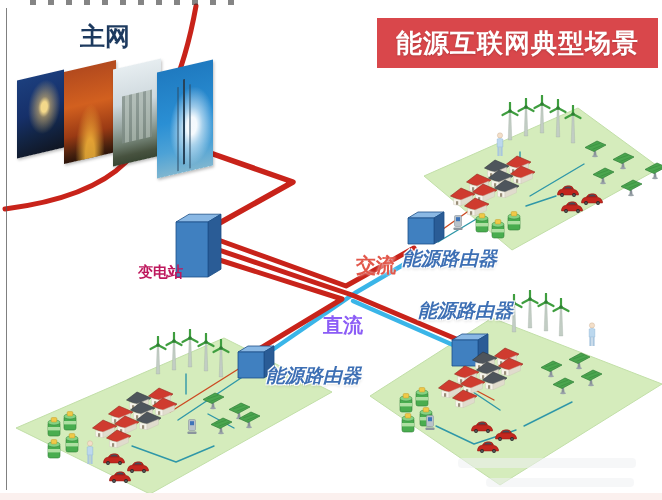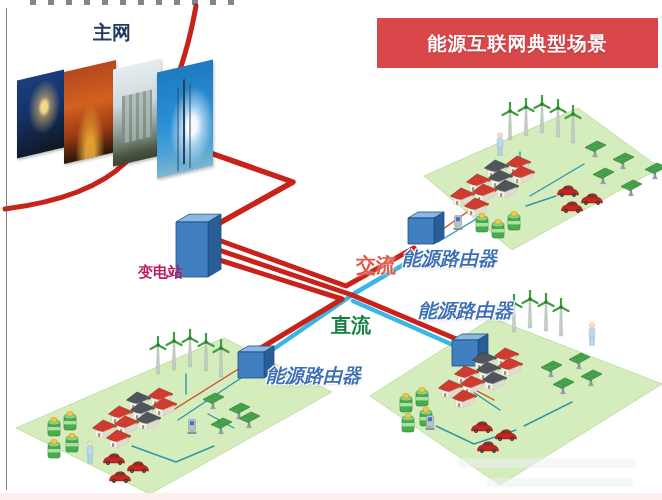--- a/index.html
+++ b/index.html
@@ -27,28 +27,28 @@
   .photo3::after{content:"";position:absolute;left:18%;top:30%;width:64%;height:48%;
     background:repeating-linear-gradient(90deg,#7e8c85 0 3px,#aab6ae 3px 7px);opacity:.8;}
   .photo4{left:157px;top:66px;width:56px;height:106px;
     background:
       radial-gradient(ellipse at 62% 58%, rgba(255,255,255,.95) 0 10%, rgba(255,255,255,.55) 22%, transparent 45%),
       linear-gradient(180deg,#1f7ac0 0%,#2a8fd4 50%,#4da2d6 78%,#7fb6d0 100%);}
   .photo4::after{content:"";position:absolute;left:46%;top:12%;width:2px;height:80%;
     background:#27435a;box-shadow:-6px 6px 0 -0.5px #2c4d66,6px 6px 0 -0.5px #2c4d66;}
   
   .banner{left:377px;top:18px;width:281px;height:50px;background:#d9474b;
-    color:#fff;font-size:19px;font-weight:bold;line-height:50px;text-align:center;
+    color:#fff;font-size:26px;font-weight:bold;line-height:50px;text-align:center;
     letter-spacing:1px;text-shadow:0 1px 2px rgba(0,0,0,.18);}
   
   .lbl{position:absolute;white-space:nowrap;font-weight:bold;}
-  .lbl-main-grid{left:93px;top:20px;font-size:19px;color:#1d3a5f;}
+  .lbl-main-grid{left:80px;top:20px;font-size:25px;color:#1d3a5f;}
   .lbl-substation{left:138px;top:263px;font-size:15px;color:#be185d;}
   .lbl-ac{left:328px;top:252px;font-size:20px;color:#e2574a;text-shadow:0 0 3px #fff;margin-left:28px;}
-  .lbl-dc{left:331px;top:312px;font-size:20px;color:#15803d;text-shadow:0 0 3px #fff;}
+  .lbl-dc{left:323px;top:312px;font-size:20px;color:#8b5cf6;text-shadow:0 0 3px #fff;}
   .router-lbl{font-size:19px;color:#3d6fb4;
     text-shadow:-1px -1px 0 #fff,1px -1px 0 #fff,-1px 1px 0 #fff,1px 1px 0 #fff,0 2px 3px rgba(0,0,0,.15);font-style:italic;}
   .lbl-router-tr{left:402px;top:246px;}
   .lbl-router-br{left:418px;top:298px;}
   .lbl-router-bl{left:266px;top:363px;}
   
   .bottom-strip{left:0;top:493px;width:662px;height:7px;background:#fbf0ee;}
   .wm{background:#eef1f2;border-radius:4px;opacity:.55;}
   .wm1{left:458px;top:458px;width:178px;height:10px;}
   .wm2{left:486px;top:478px;width:148px;height:9px;}

